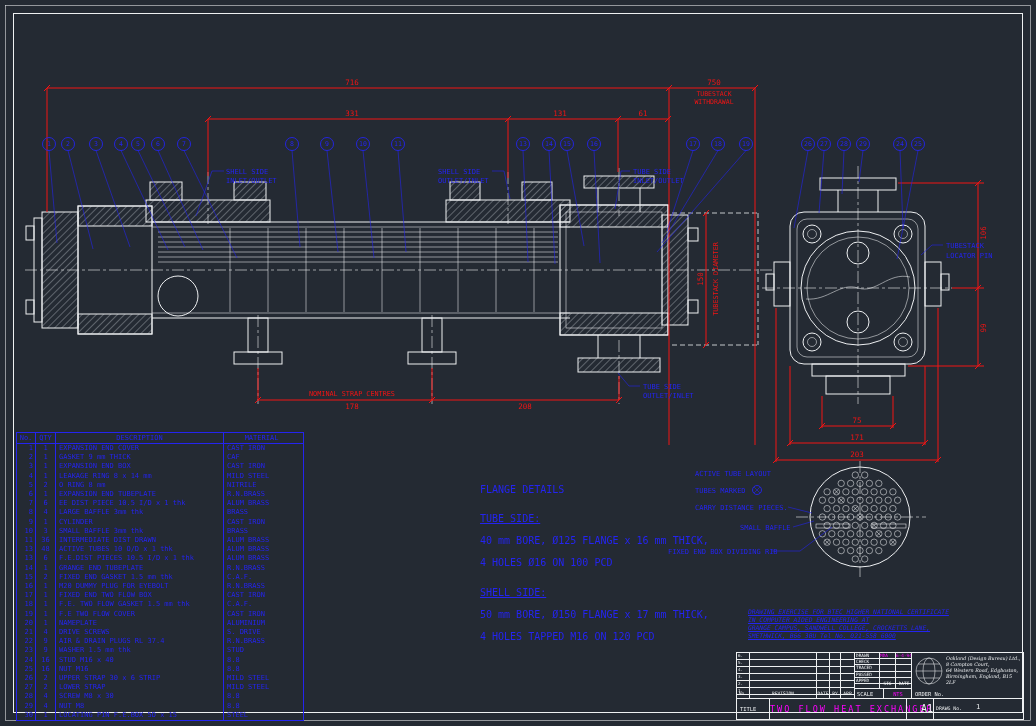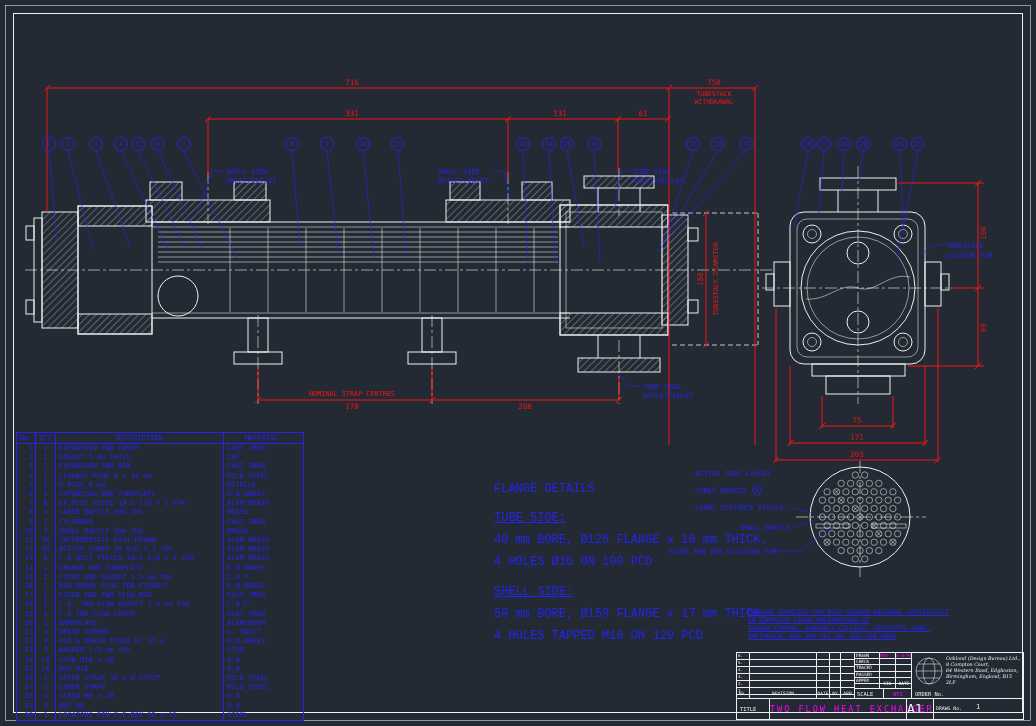--- a/index.html
+++ b/index.html
@@ -13,21 +13,21 @@
   .cl{stroke:#eef0f2;fill:none;stroke-width:.6;stroke-dasharray:12 3 3 3;}
   .dsh{stroke:#eef0f2;fill:none;stroke-width:.8;stroke-dasharray:5 3;}
   .rl{stroke:#f21414;fill:none;stroke-width:1;}
   .bl{stroke:#2424f0;fill:none;stroke-width:.9;}
   .blt{stroke:#2424f0;fill:none;stroke-width:.6;}
   text.rt{fill:#f21414;font:7.5px "DejaVu Sans Mono",monospace;}
   text.bt{fill:#2424f0;font:7px "DejaVu Sans Mono",monospace;}
   text.bn{fill:#2424f0;font:6.5px "DejaVu Sans Mono",monospace;}
   
   .abs{position:absolute;}
-  .flg{left:494px;top:471px;color:#2424f0;font-size:12px;line-height:7.4px;white-space:pre;font-family:Liberation Mono, monospace;}
+  .flg{left:480px;top:471px;color:#2424f0;font-size:10px;line-height:7.4px;white-space:pre;}
   .flg .hd{margin-top:7px;text-decoration:underline;}
   .exnote{left:748px;top:608px;color:#2424f0;font-size:6.3px;line-height:7.9px;
           font-style:italic;white-space:pre;}
   .exnote div{text-decoration:underline;}
   
   .parts{left:16px;top:432px;width:286px;border:1px solid #2424f0;color:#2424f0;
          font-size:7px;background:transparent;}
   .p-head{display:grid;grid-template-columns:18px 20px 168px 76px;line-height:10px;
           border-bottom:1px solid #2424f0;text-align:center;}
   .p-head>div+div{border-left:1px solid #2424f0;}
@@ -46,21 +46,21 @@
   .revhead{display:grid;grid-template-columns:12px 67px 13px 11px 14px;height:10px;
            line-height:10px;text-align:center;font-size:4.6px;}
   .revhead>div+div{border-left:1px solid #eef0f2;}
   .signrow{display:grid;grid-template-columns:24px 16px 17px;height:5.2px;line-height:5.2px;
            border-bottom:1px solid #eef0f2;font-size:4.4px;}
   .signrow>div+div{border-left:1px solid #eef0f2;}
   .mag{color:#ff00ff;}
   .serif{font-family:"DejaVu Serif",serif;font-style:italic;font-size:4.8px;line-height:6px;}
   .ttl{font-size:8.5px;letter-spacing:2px;color:#ff00ff;text-align:center;line-height:20px;
        white-space:nowrap;}
-  .a1{font-size:13px;text-align:left;line-height:20px;}
+  .a1{font-size:10px;text-align:right;line-height:20px;}
 </style>
 </head>
 <body>
 
 <div class="stage">
 
 <svg id="cad" width="1036" height="726" viewBox="0 0 1036 726">
   <defs>
     <pattern id="h" width="5" height="5" patternUnits="userSpaceOnUse" patternTransform="rotate(45)">
       <line x1="0" y1="0" x2="0" y2="5" stroke="#cfd4da" stroke-width="0.7"></line>
@@ -660,21 +660,21 @@
         <div class="p-row">
           <div class="c-no">20</div>
           <div class="c-qty">1</div>
           <div class="c-desc">NAMEPLATE</div>
           <div class="c-mat">ALUMINIUM</div>
         </div>
         <div class="p-row">
           <div class="c-no">21</div>
           <div class="c-qty">4</div>
           <div class="c-desc">DRIVE SCREWS</div>
-          <div class="c-mat">S. INLET</div>
+          <div class="c-mat">S. DRIVE</div>
         </div>
         <div class="p-row">
           <div class="c-no">22</div>
           <div class="c-qty">9</div>
           <div class="c-desc">AIR &amp; DRAIN PLUGS  RL 37.4</div>
           <div class="c-mat">R.N.BRASS</div>
         </div>
         <div class="p-row">
           <div class="c-no">23</div>
           <div class="c-qty">9</div>

